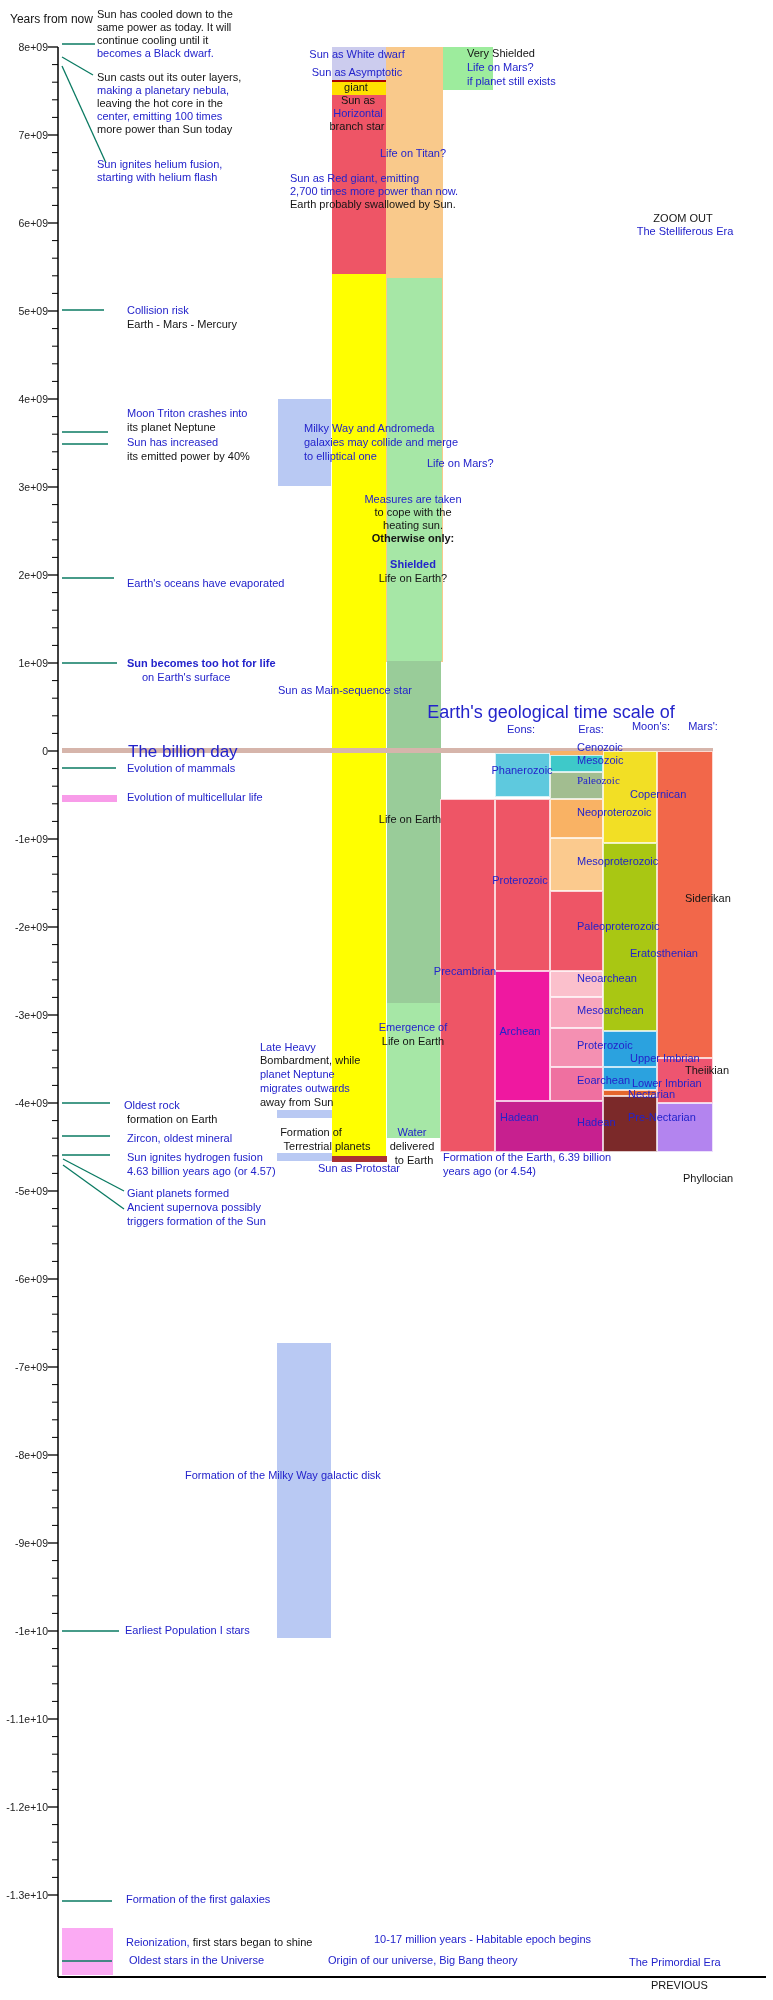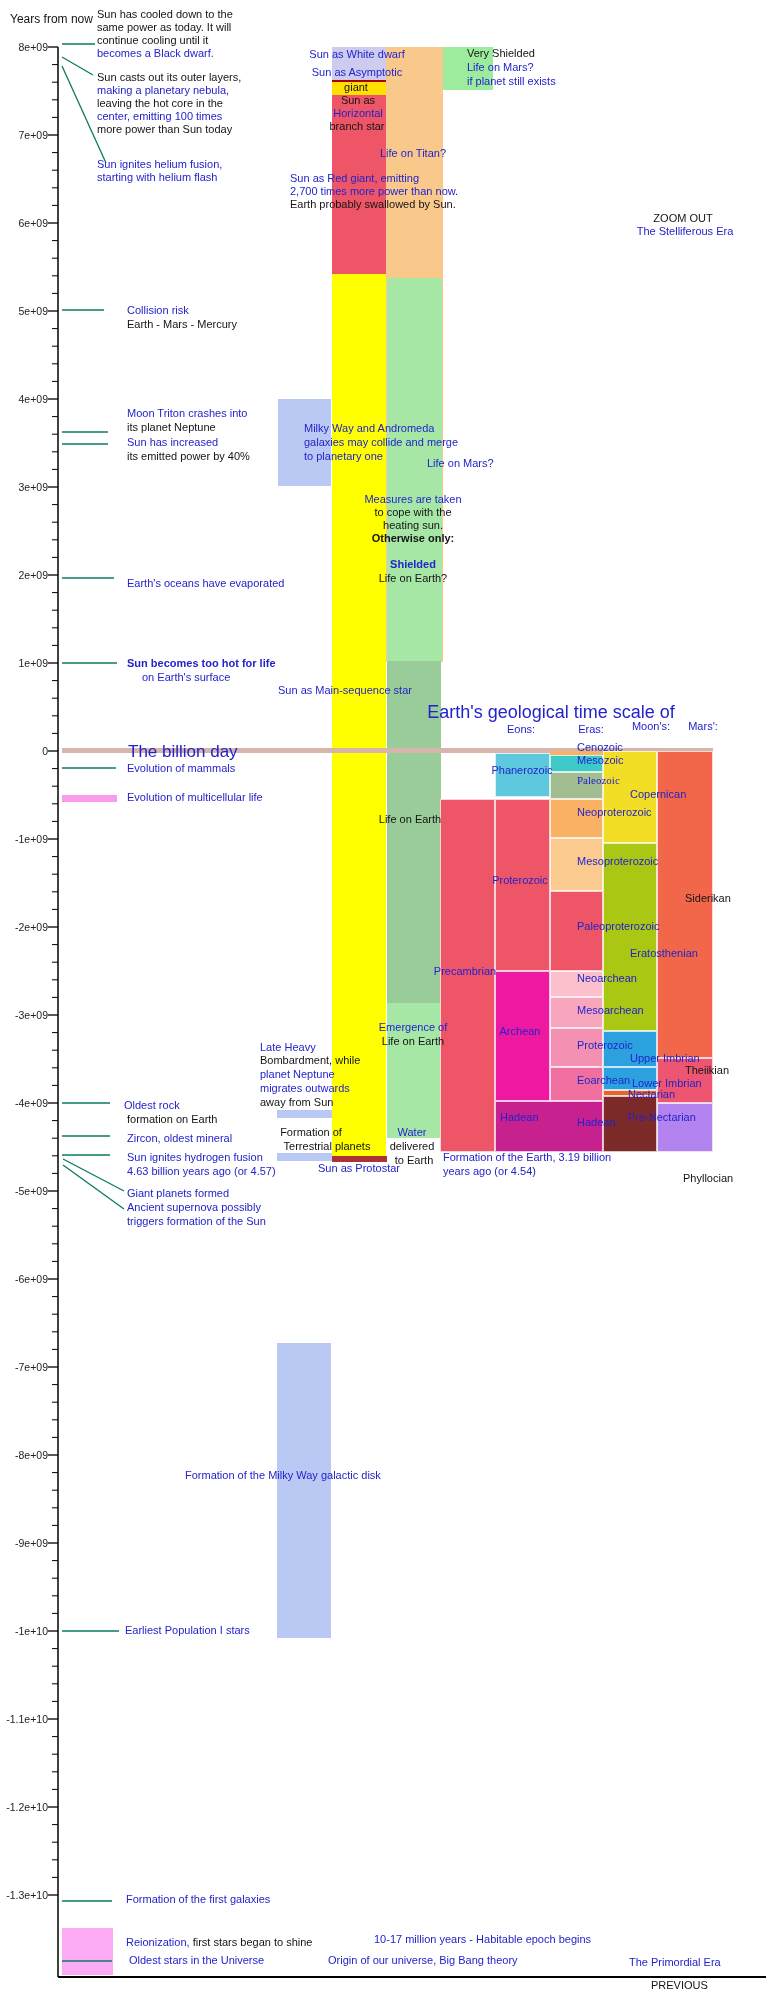--- a/index.html
+++ b/index.html
@@ -221,21 +221,21 @@
     <div class="lbl" style="top: 212px; left: 683px; transform: translateX(-50%);"><span class="tk">ZOOM  OUT</span></div>
     <div class="lbl" style="top: 225px; left: 685px; transform: translateX(-50%);"><span class="tb">The Stelliferous Era</span></div>
     <div class="lbl" style="top: 304px; left: 127px;"><span class="tb">Collision risk</span></div>
     <div class="lbl" style="top: 318px; left: 127px;"><span class="tk">Earth - Mars - Mercury</span></div>
     <div class="lbl" style="top: 407px; left: 127px;"><span class="tb">Moon Triton crashes into</span></div>
     <div class="lbl" style="top: 421px; left: 127px;"><span class="tk">its planet Neptune</span></div>
     <div class="lbl" style="top: 436px; left: 127px;"><span class="tb">Sun has increased</span></div>
     <div class="lbl" style="top: 450px; left: 127px;"><span class="tk">its emitted power by 40%</span></div>
     <div class="lbl" style="top: 422px; left: 304px;"><span class="tb">Milky Way and Andromeda</span></div>
     <div class="lbl" style="top: 436px; left: 304px;"><span class="tb">galaxies may collide and merge</span></div>
-    <div class="lbl" style="top: 450px; left: 304px;"><span class="tb">to planetary one</span></div>
+    <div class="lbl" style="top: 450px; left: 304px;"><span class="tb">to elliptical one</span></div>
     <div class="lbl" style="top: 457px; left: 427px;"><span class="tb">Life on Mars?</span></div>
     <div class="lbl" style="top: 493px; left: 413px; transform: translateX(-50%);"><span class="tb">Measures are taken</span></div>
     <div class="lbl" style="top: 506px; left: 413px; transform: translateX(-50%);"><span class="tk">to cope with the</span></div>
     <div class="lbl" style="top: 519px; left: 413px; transform: translateX(-50%);"><span class="tk">heating sun.</span></div>
     <div class="lbl" style="top: 532px; left: 413px; transform: translateX(-50%); font-weight: bold;"><span class="tk">Otherwise only:</span></div>
     <div class="lbl" style="top: 558px; font-weight: bold; left: 413px; transform: translateX(-50%);"><span class="tb">Shielded</span></div>
     <div class="lbl" style="top: 572px; left: 413px; transform: translateX(-50%);"><span class="tk">Life on Earth?</span></div>
     <div class="lbl" style="top: 577px; left: 127px;"><span class="tb">Earth's oceans have evaporated</span></div>
     <div class="lbl" style="top: 657px; left: 127px; font-weight: bold;"><span class="tb">Sun becomes too hot for life</span></div>
     <div class="lbl" style="top: 671px; left: 142px;"><span class="tb">on Earth's surface</span></div>
@@ -288,21 +288,21 @@
     <div class="lbl" style="top: 1165px; left: 127px;"><span class="tb">4.63 billion years ago (or 4.57)</span></div>
     <div class="lbl" style="top: 1187px; left: 127px;"><span class="tb">Giant planets formed</span></div>
     <div class="lbl" style="top: 1201px; left: 127px;"><span class="tb">Ancient supernova possibly</span></div>
     <div class="lbl" style="top: 1215px; left: 127px;"><span class="tb">triggers formation of the Sun</span></div>
     <div class="lbl" style="top: 1126px; left: 311px; transform: translateX(-50%);"><span class="tk">Formation of</span></div>
     <div class="lbl" style="top: 1140px; left: 327px; transform: translateX(-50%);"><span class="tk">Terrestrial planets</span></div>
     <div class="lbl" style="top: 1126px; left: 412px; transform: translateX(-50%);"><span class="tb">Water</span></div>
     <div class="lbl" style="top: 1140px; left: 412px; transform: translateX(-50%);"><span class="tk">delivered</span></div>
     <div class="lbl" style="top: 1154px; left: 414px; transform: translateX(-50%);"><span class="tk">to Earth</span></div>
     <div class="lbl" style="top: 1162px; left: 359px; transform: translateX(-50%);"><span class="tb">Sun as Protostar</span></div>
-    <div class="lbl" style="top: 1151px; left: 443px;"><span class="tb">Formation of the Earth, 3.19 billion</span></div>
+    <div class="lbl" style="top: 1151px; left: 443px;"><span class="tb">Formation of the Earth, 6.39 billion</span></div>
     <div class="lbl" style="top: 1165px; left: 443px;"><span class="tb">years ago (or 4.54)</span></div>
     <div class="lbl" style="top: 1469px; left: 185px;"><span class="tb">Formation of the Milky Way galactic disk</span></div>
     <div class="lbl" style="top: 1624px; left: 125px;"><span class="tb">Earliest Population I stars</span></div>
     <div class="lbl" style="top: 1893px; left: 126px;"><span class="tb">Formation of the first galaxies</span></div>
     <div class="lbl" style="top: 1936px; left: 126px;"><span class="tb">Reionization,</span><span class="tk"> first stars began to shine</span></div>
     <div class="lbl" style="top: 1933px; left: 374px;"><span class="tb">10-17 million years - Habitable epoch begins</span></div>
     <div class="lbl" style="top: 1954px; left: 129px;"><span class="tb">Oldest stars in the Universe</span></div>
     <div class="lbl" style="top: 1954px; left: 328px;"><span class="tb">Origin of our universe, Big Bang theory</span></div>
     <div class="lbl" style="top: 1956px; left: 629px;"><span class="tb">The Primordial Era</span></div>
     <div class="lbl" style="top: 1979px; left: 651px;"><span class="tk">PREVIOUS</span></div>

